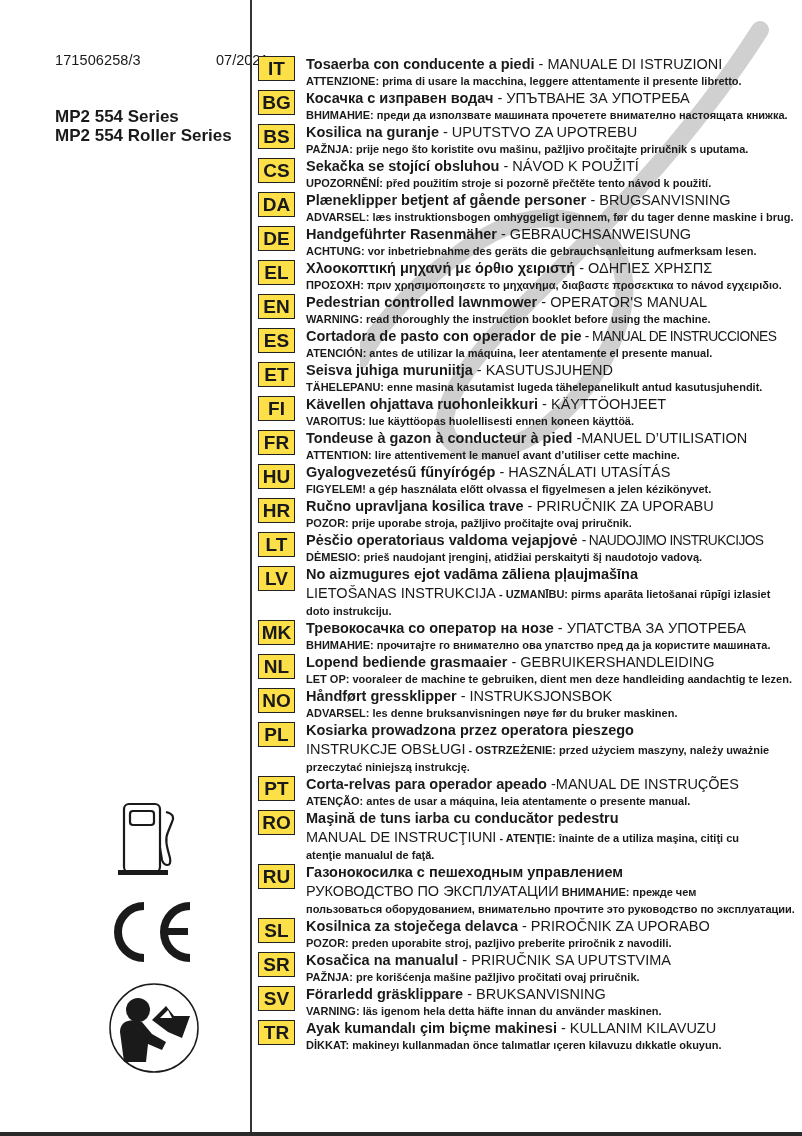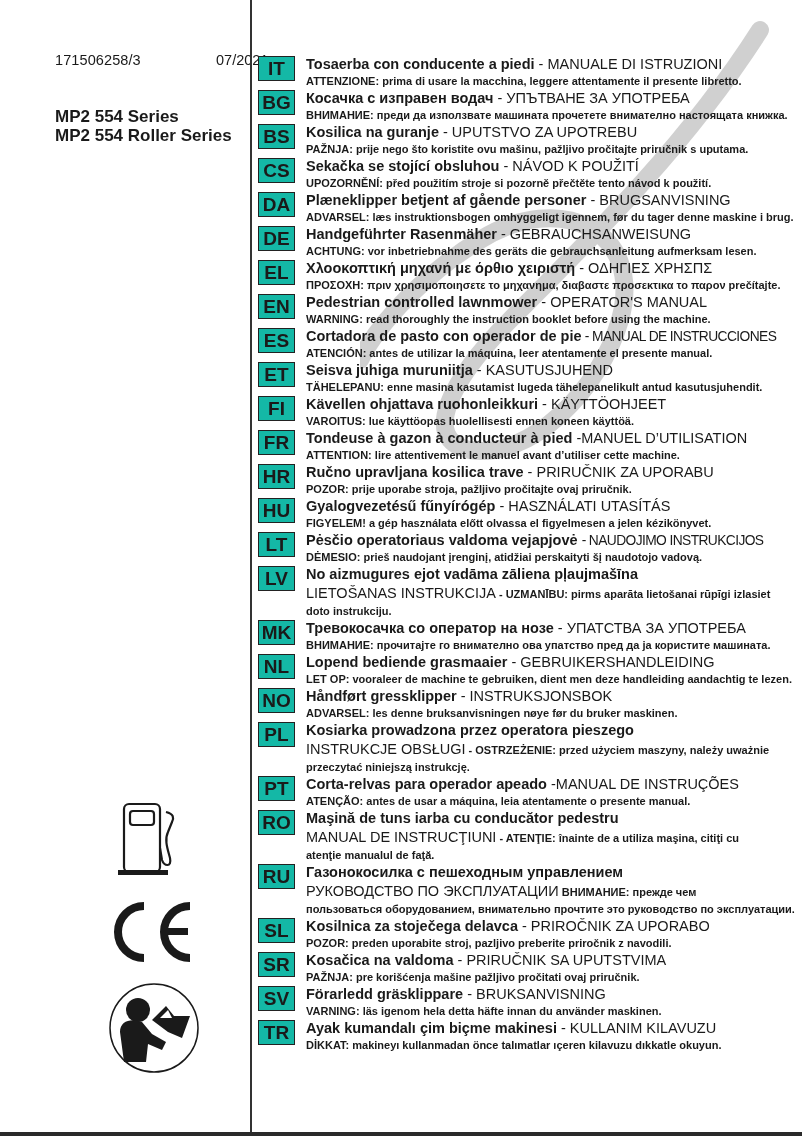--- a/index.html
+++ b/index.html
@@ -17,21 +17,21 @@
   .watermark { position: absolute; left: 360px; top: 20px; width: 440px; height: 450px; pointer-events: none; }
 
   .icon-pump { position: absolute; left: 118px; top: 800px; width: 76px; height: 78px; }
   .icon-ce { position: absolute; left: 110px; top: 902px; width: 86px; height: 60px; }
   .icon-read { position: absolute; left: 108px; top: 982px; width: 92px; height: 92px; }
 
   .langs { position: absolute; left: 258px; top: 55px; width: 540px; }
   .entry { position: relative; padding-left: 48px; }
   .code {
     position: absolute; left: 0; top: 1px; width: 35px; height: 23px;
-    border: 1.5px solid #222; background: #14b8a6;
+    border: 1.5px solid #222; background: #fde047;
     font-weight: bold; font-size: 19px; line-height: 23px; text-align: center;
     box-sizing: content-box;
   }
   .title { font-size: 14.5px; line-height: 19px; white-space: nowrap; }
   .title b { font-weight: bold; }
   .title .man { font-weight: normal; font-size: 14.5px; }
   .title .man.cond { letter-spacing: -0.6px; font-size: 13.8px; }
   .warn { font-size: 11px; font-weight: bold; line-height: 15px; white-space: nowrap; }
   .warn-inline { font-size: 11px; font-weight: bold; }
 </style>
@@ -103,21 +103,21 @@
     <div class="warn">ADVARSEL: læs instruktionsbogen omhyggeligt igennem, før du tager denne maskine i brug.</div>
   </div>
   <div class="entry">
     <div class="code">DE</div>
     <div class="title"><b>Handgeführter Rasenmäher</b><span class="man"> - GEBRAUCHSANWEISUNG</span></div>
     <div class="warn">ACHTUNG: vor inbetriebnahme des geräts die gebrauchsanleitung aufmerksam lesen.</div>
   </div>
   <div class="entry">
     <div class="code">EL</div>
     <div class="title"><b>Χλοοκοπτική μηχανή με όρθιο χειριστή </b><span class="man"> - ΟΔΗΓΙΕΣ ΧΡΗΣΠΣ</span></div>
-    <div class="warn">ΠΡΟΣΟΧΗ: πριν χρησιμοποιησετε το μηχανημα, διαβαστε προσεκτικα το παρον prečítajte.</div>
+    <div class="warn">ΠΡΟΣΟΧΗ: πριν χρησιμοποιησετε το μηχανημα, διαβαστε προσεκτικα το návod εγχειριδιο.</div>
   </div>
   <div class="entry">
     <div class="code">EN</div>
     <div class="title"><b>Pedestrian controlled lawnmower</b><span class="man"> - OPERATOR'S MANUAL</span></div>
     <div class="warn">WARNING: read thoroughly the instruction booklet before using the machine.</div>
   </div>
   <div class="entry">
     <div class="code">ES</div>
     <div class="title"><b>Cortadora de pasto con operador de pie</b><span class="man cond"> - MANUAL DE INSTRUCCIONES</span></div>
     <div class="warn">ATENCIÓN: antes de utilizar la máquina, leer atentamente el presente manual.</div>
@@ -131,28 +131,28 @@
     <div class="code">FI</div>
     <div class="title"><b>Kävellen ohjattava ruohonleikkuri</b><span class="man"> - KÄYTTÖOHJEET</span></div>
     <div class="warn">VAROITUS: lue käyttöopas huolellisesti ennen koneen käyttöä.</div>
   </div>
   <div class="entry">
     <div class="code">FR</div>
     <div class="title"><b>Tondeuse à gazon à conducteur à pied </b><span class="man"> -MANUEL D’UTILISATION</span></div>
     <div class="warn">ATTENTION: lire attentivement le manuel avant d’utiliser cette machine.</div>
   </div>
   <div class="entry">
+    <div class="code">HU</div>
+    <div class="title"><b>Gyalogvezetésű fűnyírógép </b><span class="man"> - HASZNÁLATI UTASÍTÁS</span></div>
+    <div class="warn">FIGYELEM! a gép használata előtt olvassa el figyelmesen a jelen kézikönyvet.</div>
+  </div>
+  <div class="entry">
     <div class="code">HR</div>
     <div class="title"><b>Ručno upravljana kosilica trave</b><span class="man"> - PRIRUČNIK ZA UPORABU</span></div>
     <div class="warn">POZOR: prije uporabe stroja, pažljivo pročitajte ovaj priručnik.</div>
-  </div>
-  <div class="entry">
-    <div class="code">HU</div>
-    <div class="title"><b>Gyalogvezetésű fűnyírógép </b><span class="man"> - HASZNÁLATI UTASÍTÁS</span></div>
-    <div class="warn">FIGYELEM! a gép használata előtt olvassa el figyelmesen a jelen kézikönyvet.</div>
   </div>
   <div class="entry">
     <div class="code">LT</div>
     <div class="title"><b>Pėsčio operatoriaus valdoma vejapjovė </b><span class="man cond"> - NAUDOJIMO INSTRUKCIJOS</span></div>
     <div class="warn">DĖMESIO: prieš naudojant įrenginį, atidžiai perskaityti šį naudotojo vadovą.</div>
   </div>
 
   <div class="entry">
     <div class="code">LV</div>
     <div class="title"><b>No aizmugures ejot vadāma zāliena pļaujmašīna</b></div>
@@ -200,21 +200,21 @@
     <div class="title"><span class="man">РУКОВОДСТВО ПО ЭКСПЛУАТАЦИИ</span><span class="warn-inline"> ВНИМАНИЕ: прежде чем</span></div>
     <div class="warn">пользоваться оборудованием, внимательно прочтите это руководство по эксплуатации.</div>
   </div>
   <div class="entry">
     <div class="code">SL</div>
     <div class="title"><b>Kosilnica za stoječega delavca </b><span class="man"> - PRIROČNIK ZA UPORABO</span></div>
     <div class="warn">POZOR: preden uporabite stroj, pazljivo preberite priročnik z navodili.</div>
   </div>
   <div class="entry">
     <div class="code">SR</div>
-    <div class="title"><b>Kosačica na valdoma</b><span class="man"> - PRIRUČNIK SA UPUTSTVIMA</span></div>
+    <div class="title"><b>Kosačica na manualul</b><span class="man"> - PRIRUČNIK SA UPUTSTVIMA</span></div>
     <div class="warn">PAŽNJA: pre korišćenja mašine pažljivo pročitati ovaj priručnik.</div>
   </div>
   <div class="entry">
     <div class="code">SV</div>
     <div class="title"><b>Förarledd gräsklippare</b><span class="man"> - BRUKSANVISNING</span></div>
     <div class="warn">VARNING: läs igenom hela detta häfte innan du använder maskinen.</div>
   </div>
   <div class="entry">
     <div class="code">TR</div>
     <div class="title"><b>Ayak kumandalı çim biçme makinesi </b><span class="man"> - KULLANIM KILAVUZU</span></div>

